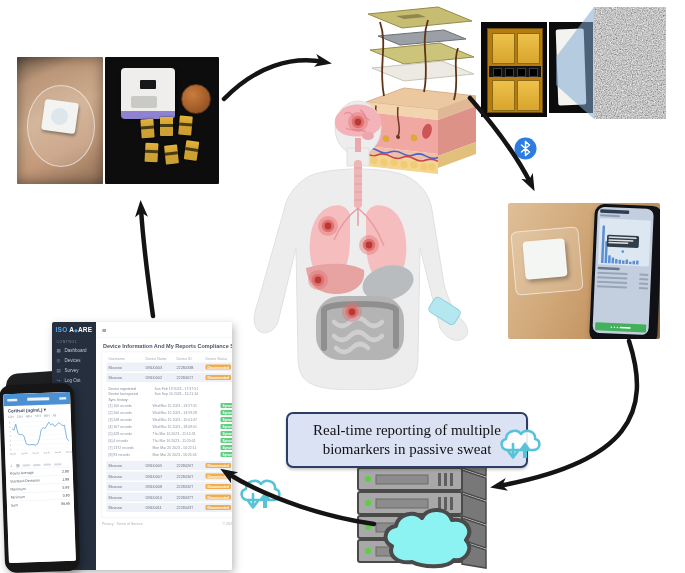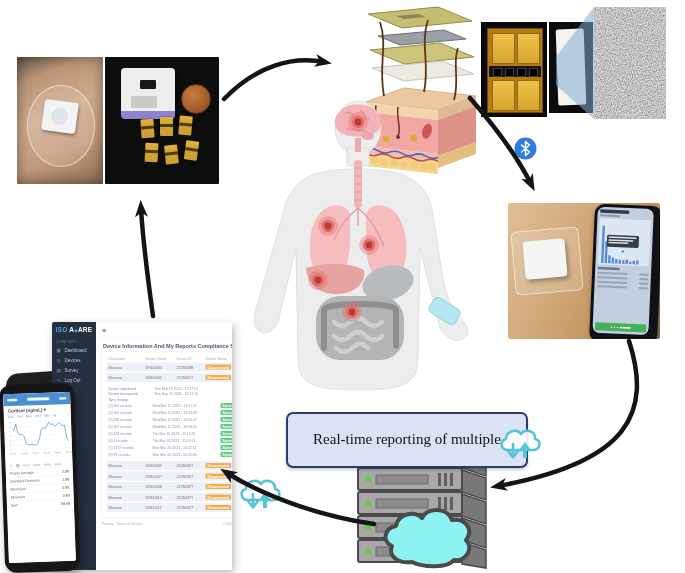--- a/index.html
+++ b/index.html
@@ -347,20 +347,21 @@
     <use href="#tgt" x="121" y="147"></use>
     <use href="#tgt" x="70" y="182"></use>
     <use href="#tgt" x="104" y="214"></use>
     <g transform="rotate(32 196 212)">
       <rect x="182" y="204" width="30" height="17" rx="4" fill="#b5e7f0" stroke="#8fd0de" stroke-width="1"></rect>
     </g>
   </svg>
 
   <div class="abs caption-box">
     <span>Real-time reporting of multiple</span>
+    <span>biomarkers in passive sweat</span>
   </div>
 
   <svg class="abs server-svg" viewBox="0 0 138 132">
     <polygon points="6,6 110,6 134,14 30,14" fill="#909090" stroke="#4a4a4a" stroke-width="1.5"></polygon>
     <g>
       <g>
         <polygon points="110,8 134,16 134,38 110,30" fill="#787878" stroke="#4a4a4a" stroke-width="1.5"></polygon>
         <rect x="6" y="6" width="104" height="22" rx="2" fill="#a8a8a8" stroke="#4a4a4a" stroke-width="2"></rect>
         <circle cx="16" cy="17" r="3" fill="#58d23a"></circle>
           <rect x="24" y="13" width="52" height="9" fill="#8c8c8c" stroke="#6a6a6a"></rect>

